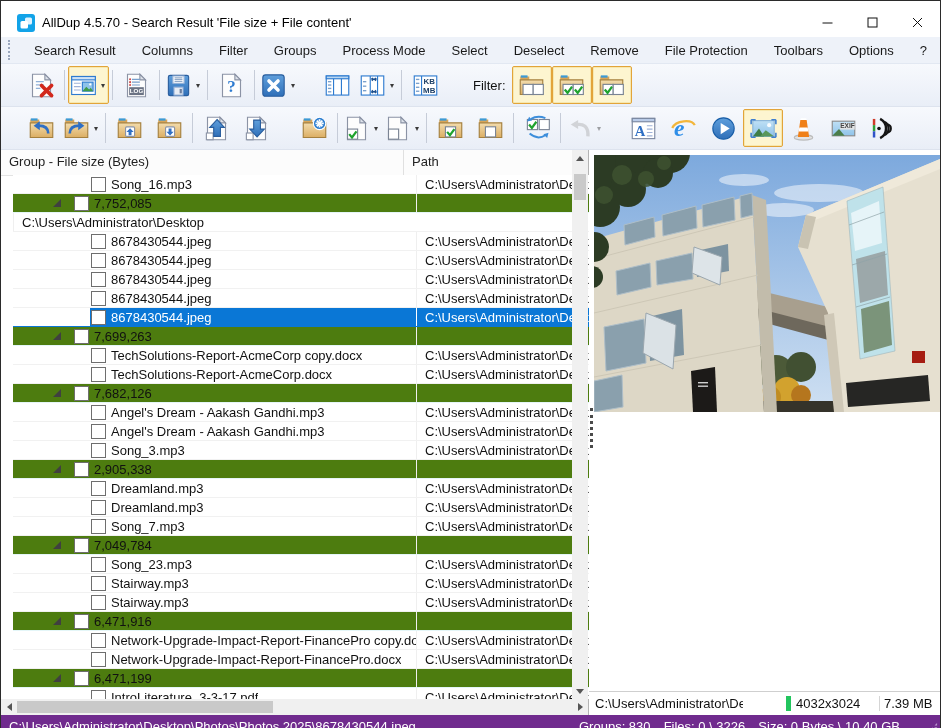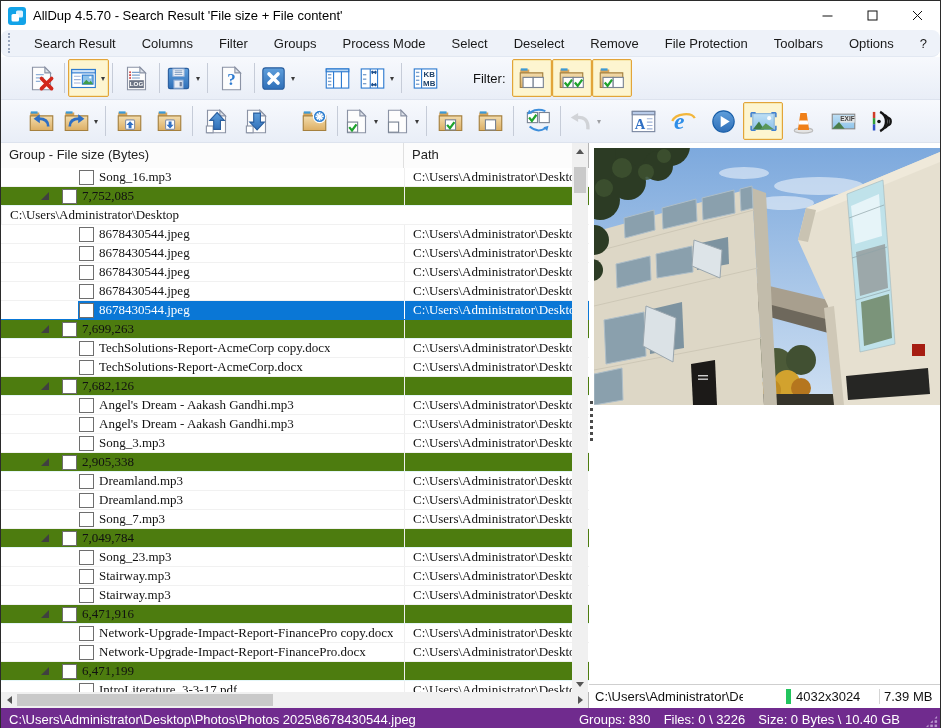--- a/index.html
+++ b/index.html
@@ -1,48 +1,48 @@
 <!DOCTYPE html>
 <html><head>
 <meta charset="utf-8">
 <style>
   html,body{margin:0;padding:0;background:#888;}
   body{width:941px;height:728px;overflow:hidden;font-family:"Liberation Sans",sans-serif;font-size:13px;color:#111;}
   .window{width:939px;height:726px;border:1px solid #2b2b2b;background:#fff;display:flex;flex-direction:column;position:relative;}
 
   
-  .titlebar{height:29px;background:#fff;display:flex;align-items:center;padding-left:7px;flex:none;}
+  .titlebar{height:29px;background:#fff;display:flex;align-items:center;padding-left:16px;flex:none;margin-top:7px;}
   .appicon{width:18px;height:18px;margin-right:7px;flex:none;}
   .title{font-size:13px;color:#000;white-space:nowrap;}
   .wcontrols{margin-left:auto;display:flex;height:100%;}
   .wbtn{width:45px;height:100%;display:flex;align-items:center;justify-content:center;}
   .wbtn svg{display:block;}
 
   
-  .menubar{height:26px;background:#eef2f9;display:flex;align-items:stretch;flex:none;border-bottom:1px solid #e2e8f2;padding-left:2px;border-radius:8px;}
+  .menubar{height:26px;background:#eef2f9;display:flex;align-items:stretch;flex:none;border-bottom:1px solid #e2e8f2;padding-left:2px;}
   .menuitem{padding:0 13px;display:flex;align-items:center;color:#1a1a1a;cursor:default;}
   .gripper{width:6px;margin:3px 5px;border-left:2px dotted #9aa7bd;}
 
   
   .toolbar{height:42px;background:linear-gradient(#f7f9fd,#e9eef7);display:flex;align-items:center;flex:none;border-bottom:1px solid #dde3ee;padding:0 2px;}
   .tbtn{height:36px;min-width:36px;display:flex;align-items:center;justify-content:center;border:1px solid transparent;border-radius:2px;padding:0 1px;}
   .tbtn svg.ticon{width:27px;height:27px;flex:none;}
   .tbtn.active{background:#fdf5d0;border-color:#e2a43a;box-shadow:inset 0 0 0 1px #f7e8ae;}
   .tbtn.disabled{opacity:.45;filter:grayscale(.9);}
   .dd{font-size:8px;color:#3a3a3a;margin-left:2px;width:8px;text-align:center;}
   .tsep{width:1px;height:30px;background:#c6ccd8;margin:0 3px;flex:none;}
   .tlabel{margin:0 6px 0 10px;color:#111;}
 
   
   .main{height:565px;display:flex;flex:none;position:relative;}
   .listpane{width:587px;flex:none;position:relative;border-right:1px solid #b4b4b4;background:#fff;}
   .listheader{height:25px;display:flex;background:#fcfcfc;border-bottom:1px solid #e3e3e3;color:#222;}
   .lh1{width:403px;flex:none;padding:4px 0 0 8px;border-right:1px solid #e0e0e0;box-sizing:border-box;}
   .lh2{flex:1;padding:4px 0 0 8px;}
-  .rows{position:absolute;top:25px;left:0;width:672px;height:524px;overflow:hidden;font-family:Liberation Serif, serif;}
+  .rows{position:absolute;top:25px;left:12px;width:672px;height:524px;overflow:hidden;}
   .lrow{height:19px;box-sizing:border-box;display:flex;align-items:stretch;border-bottom:1px solid #f1f1f1;background:#fff;}
   .lrow.grp{background:#4d7c0f;border-bottom:1px solid #e4f6f8;}
   .cell-name{width:403px;flex:none;display:flex;align-items:center;overflow:hidden;white-space:nowrap;box-sizing:border-box;}
   .file .cell-name{padding-left:78px;}
   .grp  .cell-name{padding-left:40px;}
   .tri{width:0;height:0;border-left:8px solid transparent;border-bottom:8px solid #404040;margin-right:13px;flex:none;}
   .cb{width:13px;height:13px;background:#fff;border:1px solid #6e6e6e;margin-right:5px;flex:none;box-sizing:content-box;}
   .lb{overflow:hidden;white-space:nowrap;}
   .cell-path{flex:1;display:flex;align-items:center;overflow:hidden;white-space:nowrap;padding-left:8px;border-left:1px solid #efefef;color:#111;}
   .lrow.sel .cell-name{background:linear-gradient(to right,#fff 77px,#0a77d6 77px);color:#fff;}

